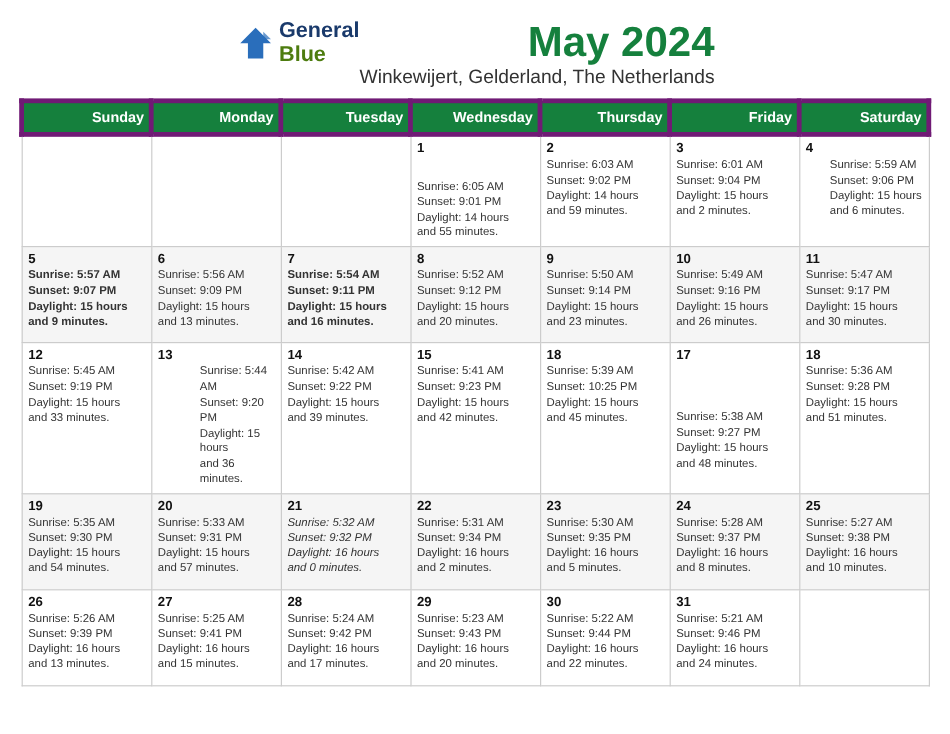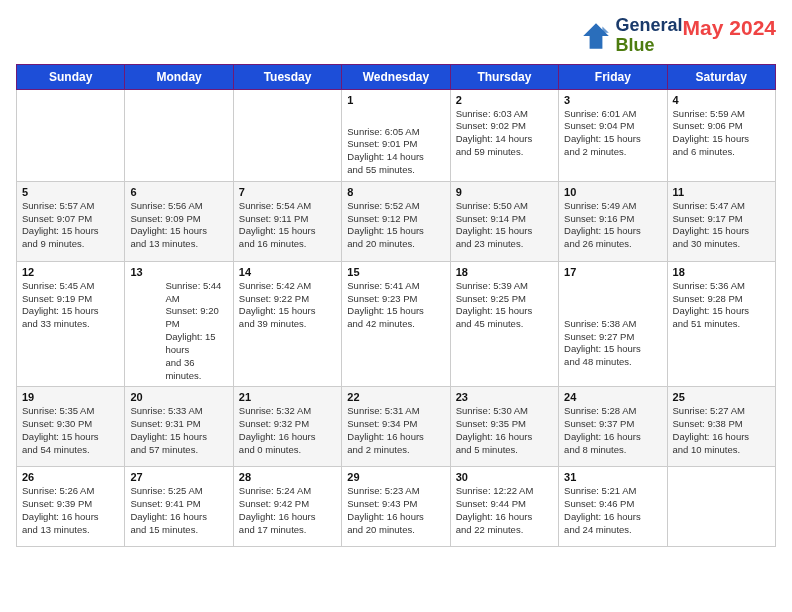--- a/index.html
+++ b/index.html
@@ -5,21 +5,21 @@
     * { box-sizing: border-box; margin: 0; padding: 0; }
     body {
       font-family: Arial, sans-serif;
       background: #fff;
       width: 792px;
       min-height: 612px;
       padding: 16px;
     }
     .header {
       display: flex;
-      justify-content: flex-end;
+      justify-content: center;
       align-items: flex-start;
       margin-bottom: 8px;
     }
     .logo {
       display: flex;
       align-items: center;
       gap: 4px;
     }
     .logo-text {
       font-size: 18px;
@@ -27,41 +27,41 @@
       color: #1a3a6b;
       line-height: 1.1;
     }
     .logo-text .blue { color: #4d7c0f; }
     .logo-icon {
       width: 32px;
       height: 32px;
     }
     .title-block { text-align: right; }
     .month-title {
-      font-size: 21px;
+      font-size: 35px;
       font-weight: bold;
-      color: #ef4444;
+      color: #15803d;
     }
     .location-title {
       font-size: 16px;
       color: #333;
     }
     table {
       width: 100%;
       border-collapse: collapse;
       table-layout: fixed;
     }
     thead tr th {
-      background: #1d4ed8;
+      background: #15803d;
       color: #fff;
       font-size: 12px;
       font-weight: bold;
       padding: 5px 4px;
-      text-align: center;
-      border: 1px solid #701a75;
+      text-align: right;
+      border: 4px solid #701a75;
     }
     tbody tr td {
       border: 1px solid #ccc;
       vertical-align: top;
       padding: 4px 5px;
       font-size: 10px;
       color: #333;
       height: 80px;
       background: #fff;
     }
@@ -90,20 +90,21 @@
       <polygon points="20,4 36,20 28,20 28,36 12,36 12,20 4,20" fill="#2a6ebb"></polygon>
       <polygon points="28,8 36,16 28,16" fill="#2a6ebb" opacity="0.7"></polygon>
     </svg>
     <div class="logo-text">
       <div>General</div>
       <div class="blue">Blue</div>
     </div>
   </div>
   <div class="title-block">
     <div class="month-title">May 2024</div>
+    <div class="location-title">Winkewijert, Gelderland, The Netherlands</div>
   </div>
 </div>
 
 <table>
   <thead>
     <tr id="header-row">
         <th>Sunday</th>
         <th>Monday</th>
         <th>Tuesday</th>
         <th>Wednesday</th>
@@ -133,44 +134,44 @@
         </td>
         <td>
           <div class="day-num">3</div>
           <div class="day-info" style="white-space: pre-line;">Sunrise: 6:01 AM
 Sunset: 9:04 PM
 Daylight: 15 hours
 and 2 minutes.</div>
         </td>
         <td>
           <div class="day-num">4</div>
-          <div class="day-info" style="white-space: pre-line;">Sunrise: 5:59 AM
+          <div class="day-info" style="white-space: pre-line; margin-left: 20px;">Sunrise: 5:59 AM
 Sunset: 9:06 PM
 Daylight: 15 hours
 and 6 minutes.</div>
         </td>
       </tr>
       <tr>
         <td>
           <div class="day-num">5</div>
-          <div class="day-info" style="white-space: pre-line;">Sunrise: 5:57 AM
+          <div class="day-info" style="white-space: pre-line; font-weight: bold;">Sunrise: 5:57 AM
 Sunset: 9:07 PM
 Daylight: 15 hours
 and 9 minutes.</div>
         </td>
         <td>
           <div class="day-num">6</div>
           <div class="day-info" style="white-space: pre-line;">Sunrise: 5:56 AM
 Sunset: 9:09 PM
 Daylight: 15 hours
 and 13 minutes.</div>
         </td>
         <td>
           <div class="day-num">7</div>
-          <div class="day-info" style="white-space: pre-line;">Sunrise: 5:54 AM
+          <div class="day-info" style="white-space: pre-line; font-weight: bold;">Sunrise: 5:54 AM
 Sunset: 9:11 PM
 Daylight: 15 hours
 and 16 minutes.</div>
         </td>
         <td>
           <div class="day-num">8</div>
           <div class="day-info" style="white-space: pre-line;">Sunrise: 5:52 AM
 Sunset: 9:12 PM
 Daylight: 15 hours
 and 20 minutes.</div>
@@ -222,21 +223,21 @@
         <td>
           <div class="day-num">15</div>
           <div class="day-info" style="white-space: pre-line;">Sunrise: 5:41 AM
 Sunset: 9:23 PM
 Daylight: 15 hours
 and 42 minutes.</div>
         </td>
         <td>
           <div class="day-num">18</div>
           <div class="day-info" style="white-space: pre-line;">Sunrise: 5:39 AM
-Sunset: 9:25 PM
+Sunset: 10:25 PM
 Daylight: 15 hours
 and 45 minutes.</div>
         </td>
         <td>
           <div class="day-num">17</div>
           <div class="day-info" style="white-space: pre-line; margin-top: 40px;">Sunrise: 5:38 AM
 Sunset: 9:27 PM
 Daylight: 15 hours
 and 48 minutes.</div>
         </td>
@@ -258,21 +259,21 @@
         </td>
         <td>
           <div class="day-num">20</div>
           <div class="day-info" style="white-space: pre-line;">Sunrise: 5:33 AM
 Sunset: 9:31 PM
 Daylight: 15 hours
 and 57 minutes.</div>
         </td>
         <td>
           <div class="day-num">21</div>
-          <div class="day-info" style="white-space: pre-line;">Sunrise: 5:32 AM
+          <div class="day-info" style="white-space: pre-line; font-style: italic;">Sunrise: 5:32 AM
 Sunset: 9:32 PM
 Daylight: 16 hours
 and 0 minutes.</div>
         </td>
         <td>
           <div class="day-num">22</div>
           <div class="day-info" style="white-space: pre-line;">Sunrise: 5:31 AM
 Sunset: 9:34 PM
 Daylight: 16 hours
 and 2 minutes.</div>
@@ -323,21 +324,21 @@
         </td>
         <td>
           <div class="day-num">29</div>
           <div class="day-info" style="white-space: pre-line;">Sunrise: 5:23 AM
 Sunset: 9:43 PM
 Daylight: 16 hours
 and 20 minutes.</div>
         </td>
         <td>
           <div class="day-num">30</div>
-          <div class="day-info" style="white-space: pre-line;">Sunrise: 12:22 AM
+          <div class="day-info" style="white-space: pre-line;">Sunrise: 5:22 AM
 Sunset: 9:44 PM
 Daylight: 16 hours
 and 22 minutes.</div>
         </td>
         <td>
           <div class="day-num">31</div>
           <div class="day-info" style="white-space: pre-line;">Sunrise: 5:21 AM
 Sunset: 9:46 PM
 Daylight: 16 hours
 and 24 minutes.</div>

